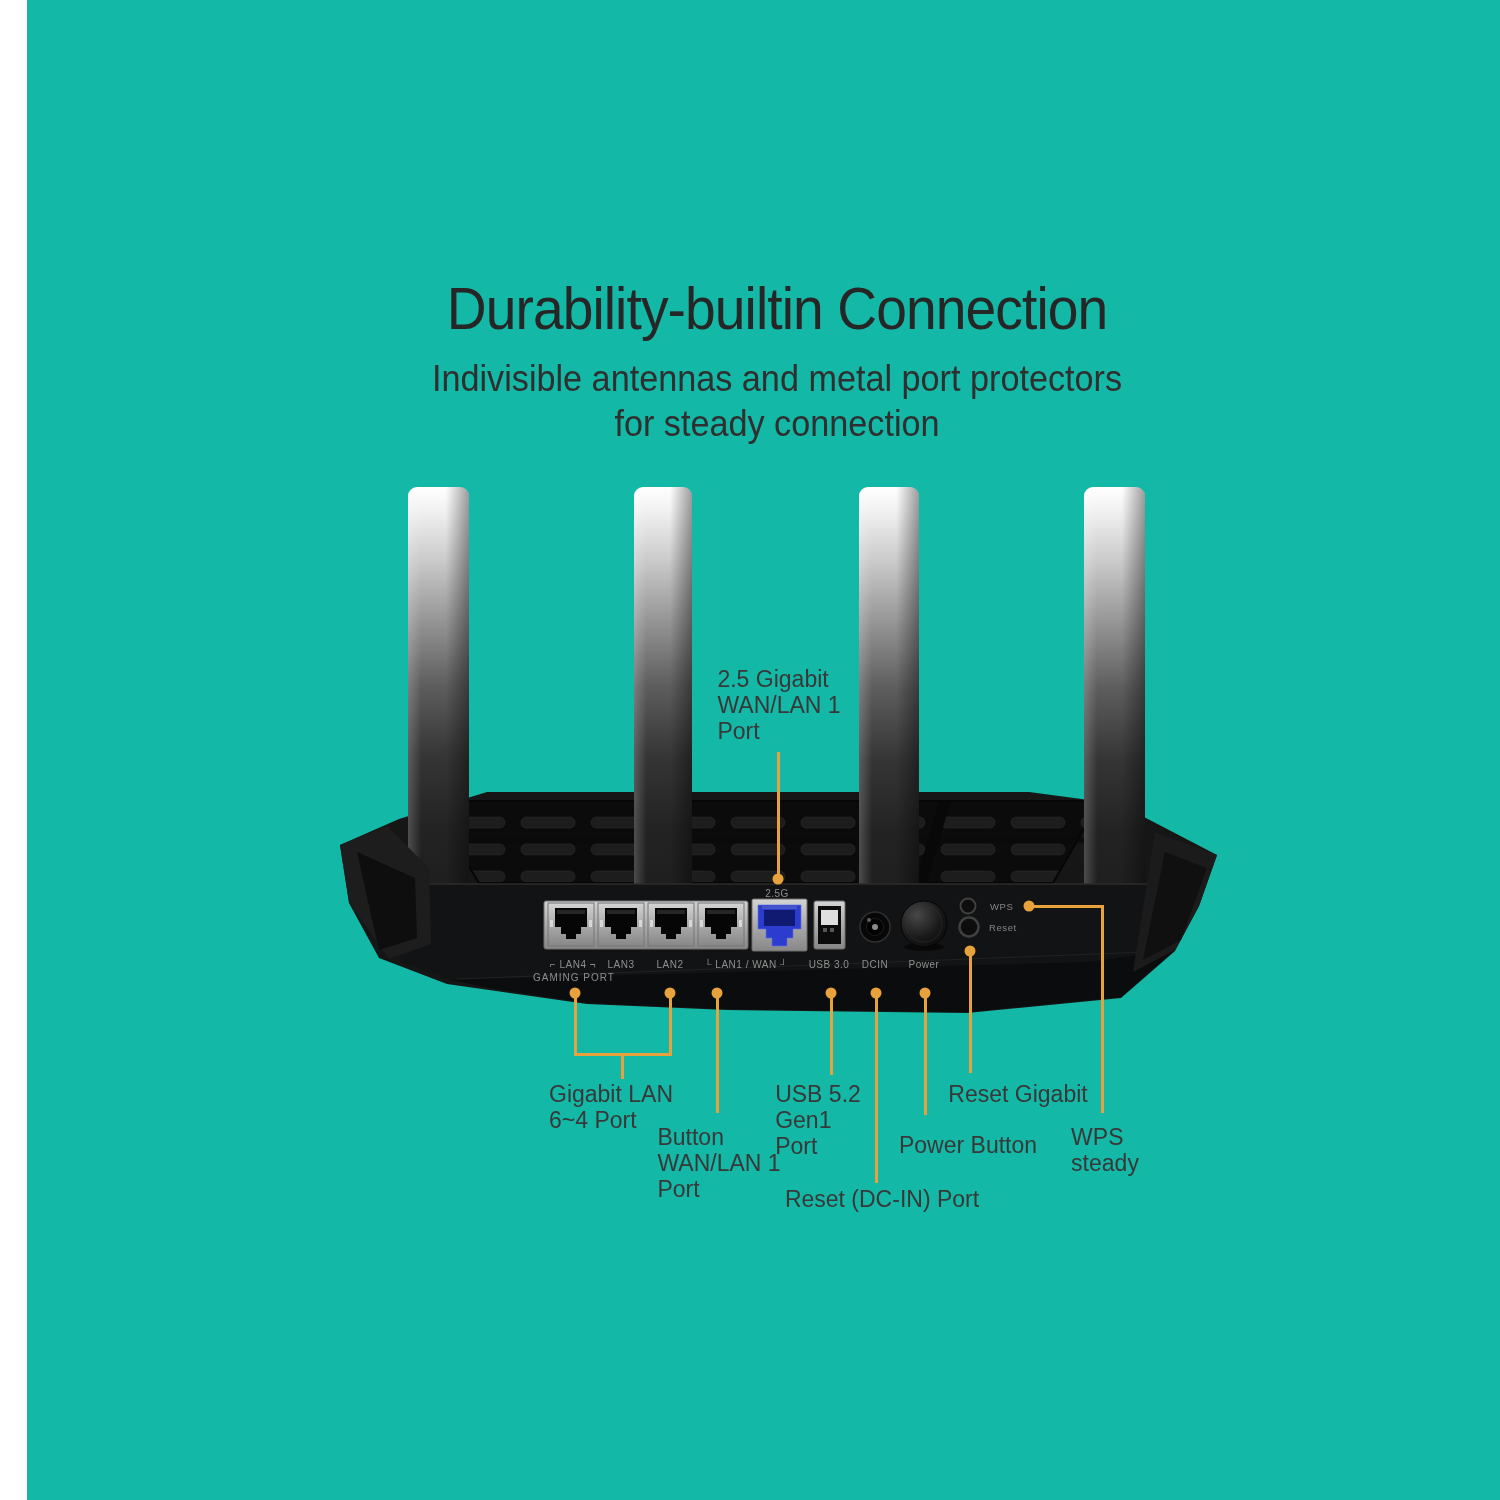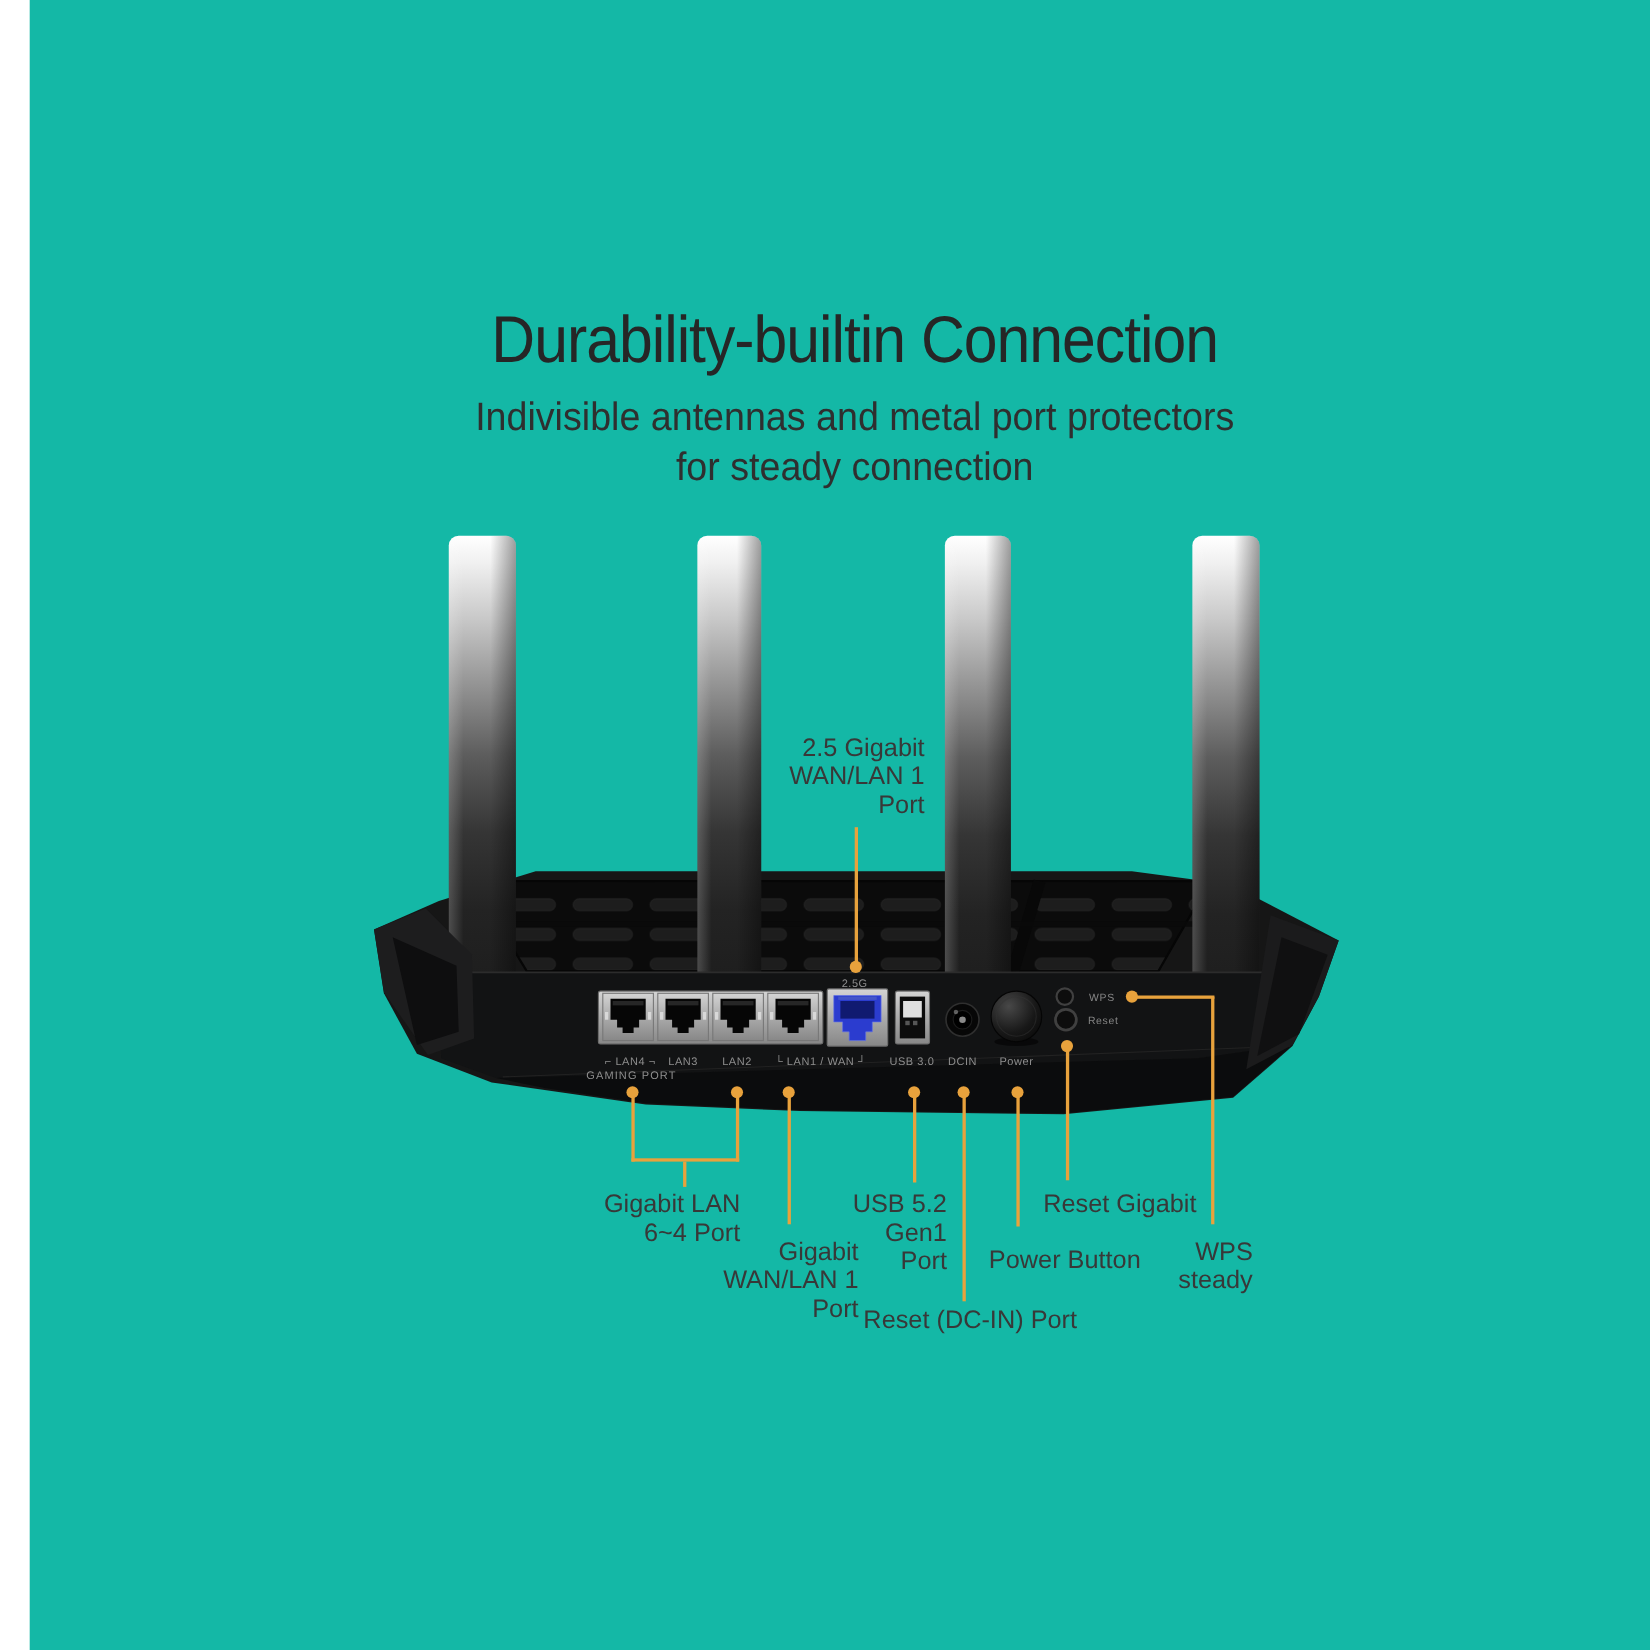--- a/index.html
+++ b/index.html
@@ -18,21 +18,21 @@
     font-size:36px;font-weight:300;color:#2f2f2f;line-height:45px;
     transform:scaleX(.95);
   }
   .cline{position:absolute;width:3px;background:var(--accent,#e8a23c);}
   .cline.h{height:3px;}
   .cdot{
     position:absolute;width:11px;height:11px;border-radius:50%;
     background:var(--accent,#e8a23c);transform:translate(-50%,-50%);
   }
   .clabel{
-    position:absolute;transform:translateX(-50%);text-align:right;
+    position:absolute;transform:translateX(-50%);text-align:left;
     font-size:23px;line-height:26px;color:#383838;white-space:nowrap;
   }
   svg .print{fill:#8f8f8f;font-size:10px;letter-spacing:.5px;font-family:"Liberation Sans","DejaVu Sans",sans-serif;}
   svg .print-sm{fill:#858585;font-size:9.5px;letter-spacing:.6px;font-family:"Liberation Sans","DejaVu Sans",sans-serif;}
   .blue-jack{fill:var(--port-blue,#2b3ccf);}
 </style>
 </head>
 <body>
 
 <div class="stage">
@@ -195,21 +195,21 @@
   <div class="cline h" style="left:546.5px;top:1053px;width:98px"></div>
   <div class="cline" style="left:594px;top:1056px;height:23px"></div>
   <div class="clabel" style="left:584px;top:1081px">
     <div>Gigabit LAN</div>
     <div>6~4 Port</div>
   </div>
 
   <div class="cdot" style="left:690px;top:993px"></div>
   <div class="cline" style="left:688.5px;top:996px;height:117px"></div>
   <div class="clabel" style="left:692px;top:1124px">
-    <div>Gigabit</div>
+    <div>Button</div>
     <div>WAN/LAN 1</div>
     <div>Port</div>
   </div>
 
   <div class="cdot" style="left:804px;top:993px"></div>
   <div class="cline" style="left:802.5px;top:996px;height:79px"></div>
   <div class="clabel" style="left:791px;top:1081px">
     <div>USB 5.2</div>
     <div>Gen1</div>
     <div>Port</div>

